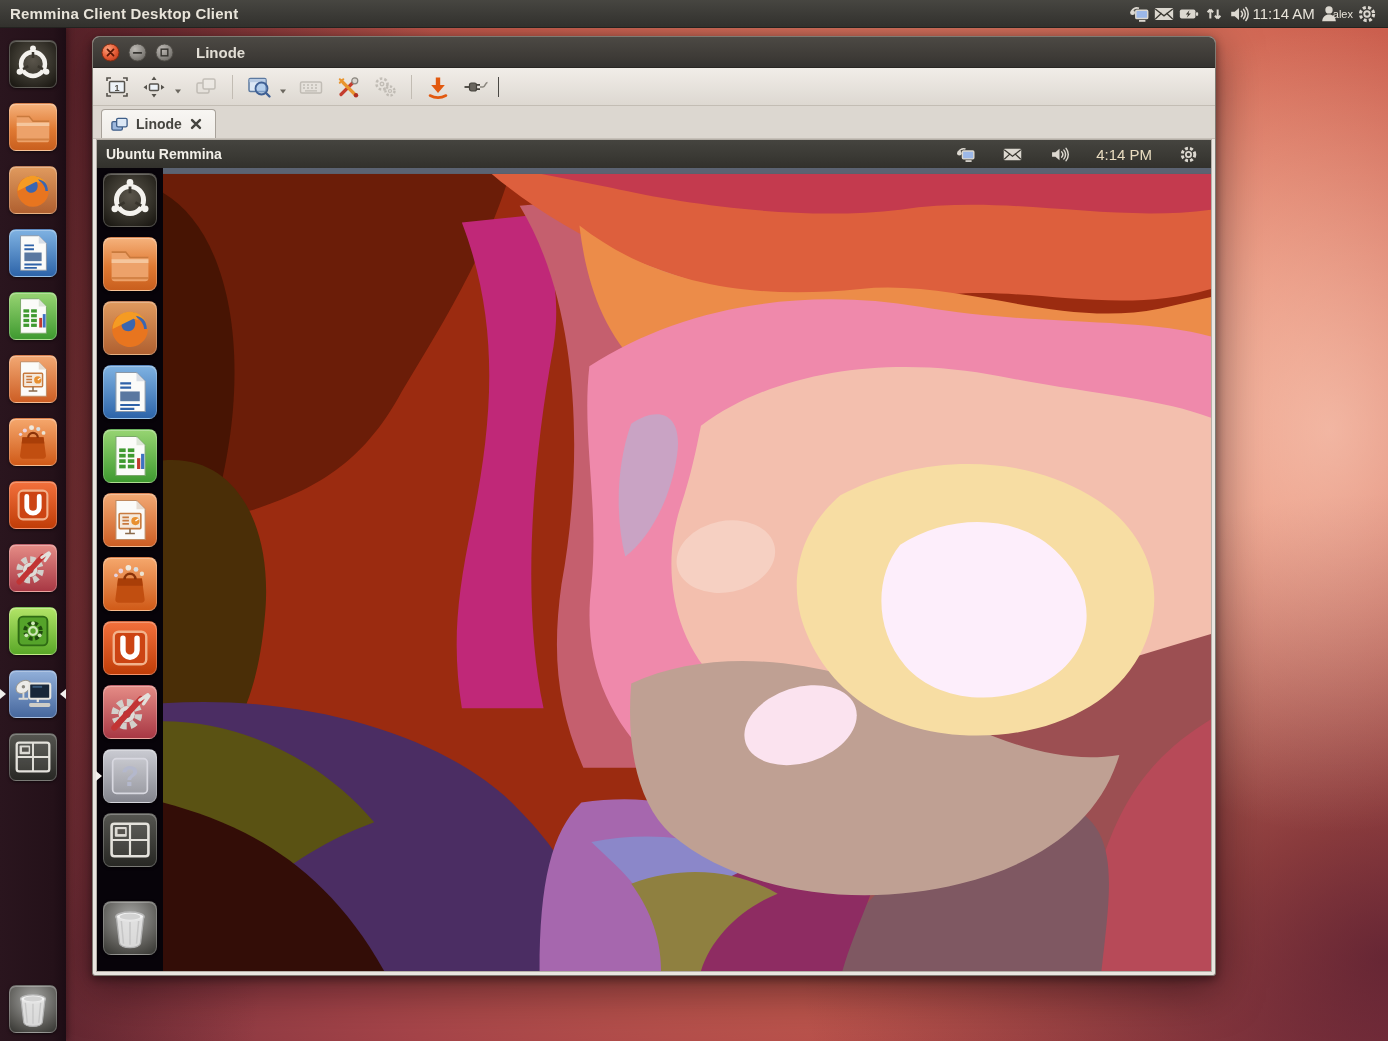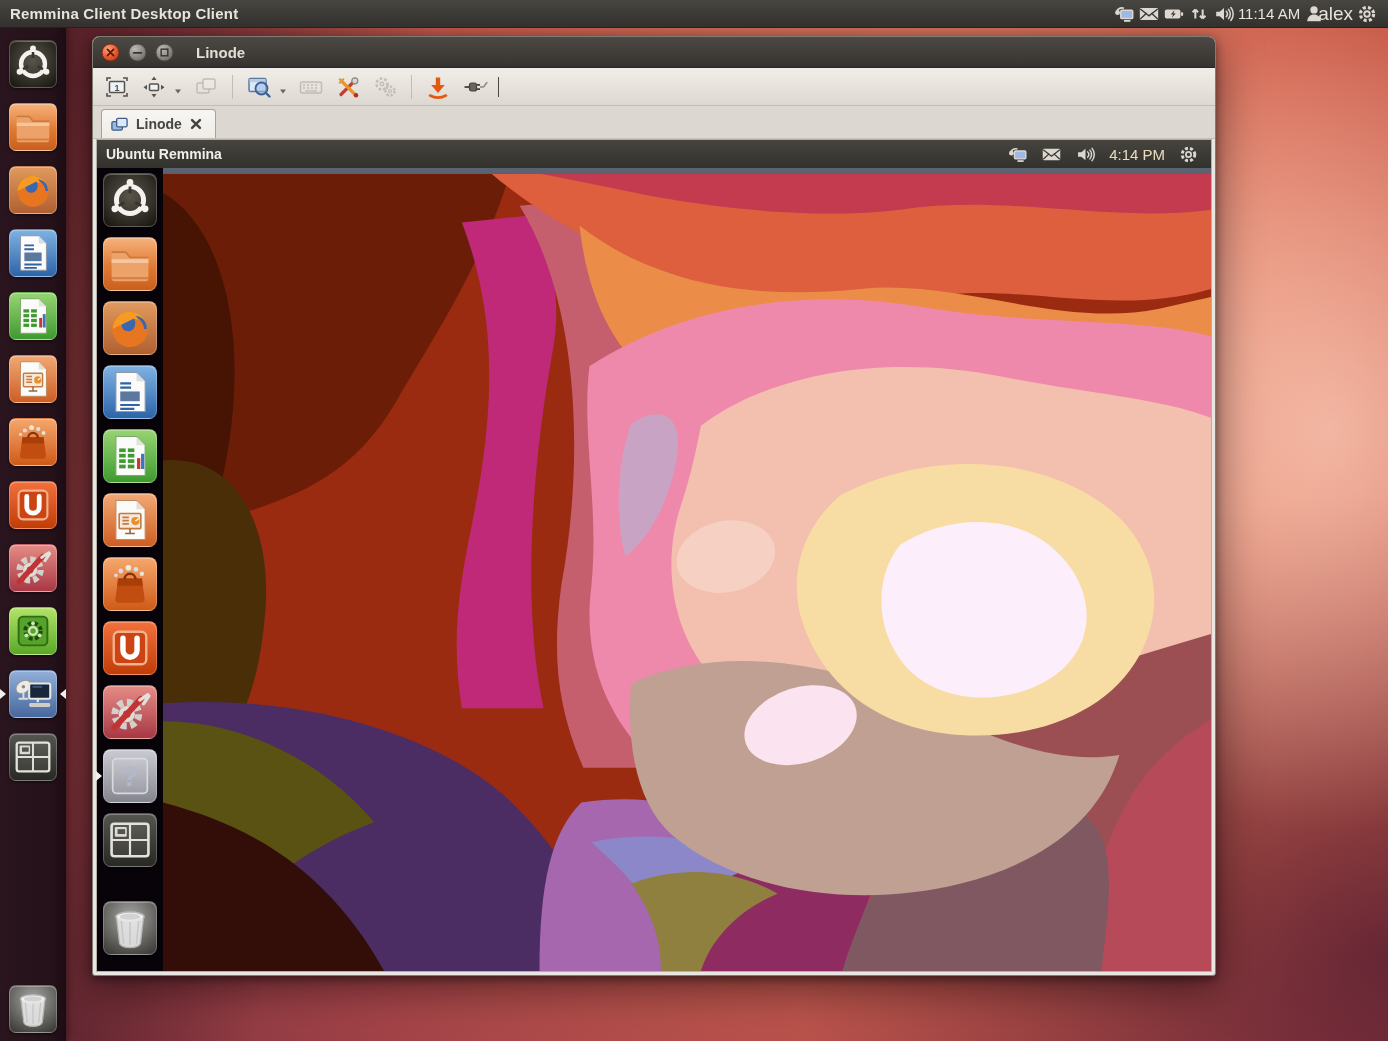--- a/index.html
+++ b/index.html
@@ -14,21 +14,21 @@
   }
   
   .panel{position:absolute;left:0;top:0;right:0;height:27px;z-index:40;
     background:linear-gradient(#474641,#3a3935 60%,#32312d);
     border-bottom:1px solid #23221f;display:flex;align-items:center;color:#e8e4da;}
   .panel .apptitle{font-size:15px;font-weight:bold;margin-left:10px;letter-spacing:.2px;}
   .tray{margin-left:auto;display:flex;align-items:center;gap:3px;margin-right:10px;}
   .tray .ticon{width:22px;height:22px;display:inline-block;}
   .tray .ticon svg{width:100%;height:100%;display:block;}
   .tray .clock{font-size:15px;color:#e8e4da;}
-  .tray .uname{font-size:19px;color:#e8e4da;margin-left:-10px;}
+  .tray .uname{font-size:11px;color:#e8e4da;margin-left:-10px;}
   
   .hlauncher{position:absolute;left:0;top:27px;width:66px;bottom:0;z-index:30;
     background:linear-gradient(90deg,#2a151e 0%,#241119 80%,#1c0c14 100%);
     box-shadow:2px 0 6px rgba(0,0,0,.35);}
   .hlauncher .col{display:flex;flex-direction:column;gap:15px;padding-top:13px;align-items:center;}
   .tile{width:48px;height:48px;border-radius:7px;position:relative;flex:0 0 auto;
     border:1px solid rgba(255,255,255,.22);box-sizing:border-box;
     box-shadow:inset 0 1px 0 rgba(255,255,255,.28), 0 1px 3px rgba(0,0,0,.55);}
   .tile svg{position:absolute;inset:0;width:100%;height:100%;}
   .tile.running::before{content:"";position:absolute;left:-10px;top:50%;margin-top:-5px;
@@ -79,21 +79,21 @@
   .tab .tabicon svg{width:100%;height:100%;}
   .tab .tablabel{font-size:14px;font-weight:bold;color:#45443f;}
   .tab .tabclose{width:14px;height:14px;}
   .tab .tabclose svg{width:100%;height:100%;}
   
   .viewport{flex:1;margin:0 3px 3px;background:#000;position:relative;border:1px solid #b5afa7;box-sizing:border-box;}
   .rmenubar{position:absolute;left:0;top:0;right:0;height:28px;
     background:linear-gradient(#45443f,#393833 65%,#32312c);
     display:flex;align-items:center;color:#f2efe8;z-index:5;}
   .rmenubar .rtitle{font-size:14px;font-weight:bold;margin-left:9px;}
-  .rtray{margin-left:auto;display:flex;align-items:center;gap:13px;margin-right:12px;}
+  .rtray{margin-left:auto;display:flex;align-items:center;gap:26px;margin-right:12px;}
   .rtray .ticon{width:21px;height:21px;}
   .rtray .ticon svg{width:100%;height:100%;display:block;}
   .rtray .clock{font-size:15px;color:#e9dcc0;}
   .rbody{position:absolute;left:0;top:28px;right:0;bottom:0;display:flex;}
   .rlauncher{width:66px;flex:0 0 auto;background:#070309;position:relative;}
   .rlauncher .col{display:flex;flex-direction:column;gap:10px;padding-top:5px;align-items:center;}
   .rlauncher .tile{width:54px;height:54px;border-radius:8px;}
   .rlauncher .tile.running::before{left:-8px;}
   .rtrash{position:absolute;bottom:16px;left:6px;}
   .rwall{flex:1;position:relative;overflow:hidden;background:#9b2b10;}

